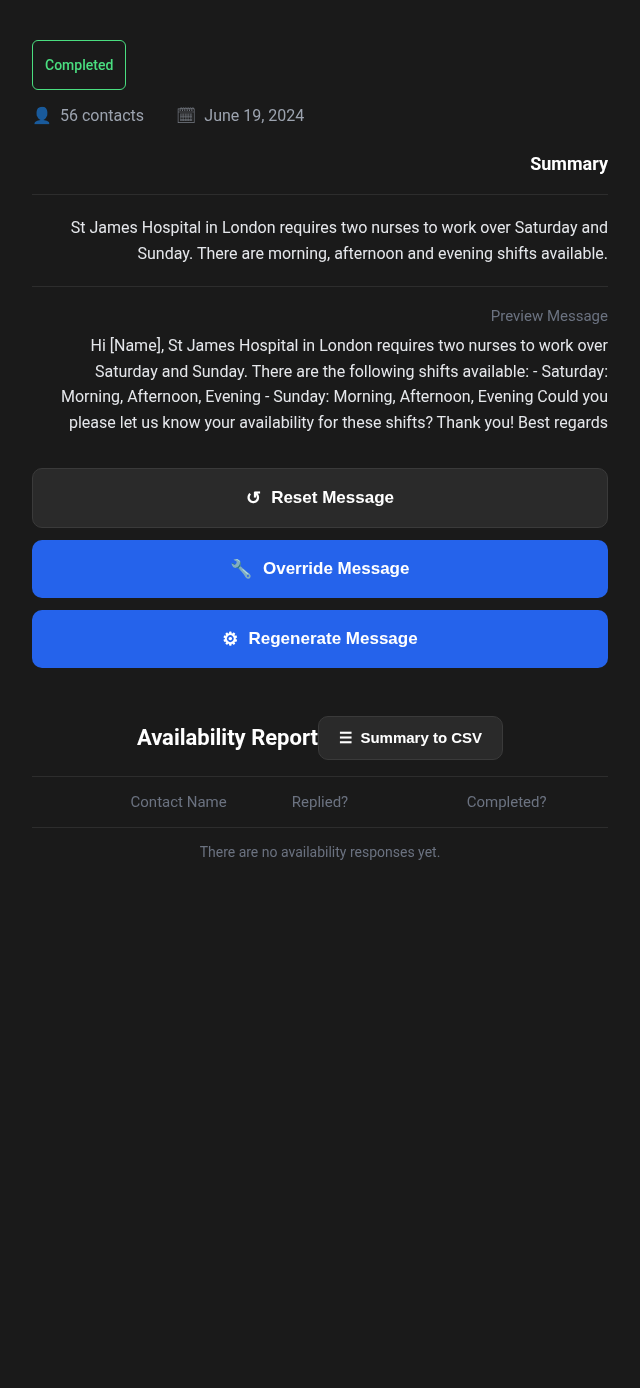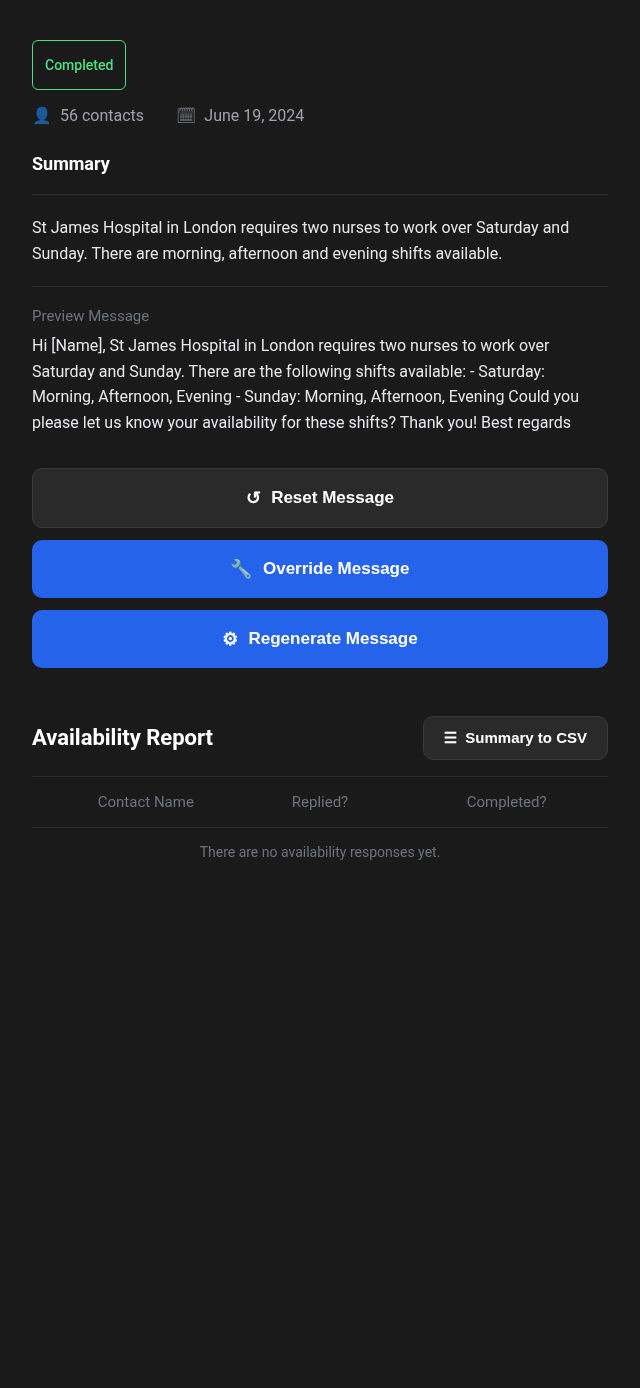--- a/index.html
+++ b/index.html
@@ -74,20 +74,21 @@
     
     .divider {
       border: none;
       border-top: 1px solid #2d2d2d;
       margin: 20px 0;
     }
 
     
     .summary-section {
       margin-bottom: 32px;
+      text-align: right;
     }
 
     .section-title {
       font-size: 18px;
       font-weight: 700;
       color: #ffffff;
       margin-bottom: 16px;
     }
 
     .field-label {
@@ -146,21 +147,21 @@
     }
 
     
     .availability-section {
       margin-top: 0;
     }
 
     .availability-header {
       display: flex;
       align-items: center;
-      justify-content: space-between;
+      justify-content: center;
       margin-bottom: 16px;
     }
 
     .availability-title {
       font-size: 22px;
       font-weight: 700;
       color: #ffffff;
     }
 
     .btn-export {
@@ -185,21 +186,21 @@
       margin-top: 8px;
     }
 
     .table-col-header {
       font-size: 15px;
       color: #6b7280;
       text-align: center;
     }
 
     .table-col-header:first-child {
-      text-align: center;
+      text-align: right;
       padding-left: 8px;
       margin-left: 17px;
     }
 
     .table-footer-hint {
       color: #6b7280;
       font-size: 14px;
       text-align: center;
       padding: 16px 0;
       border-top: 1px solid #2d2d2d;

